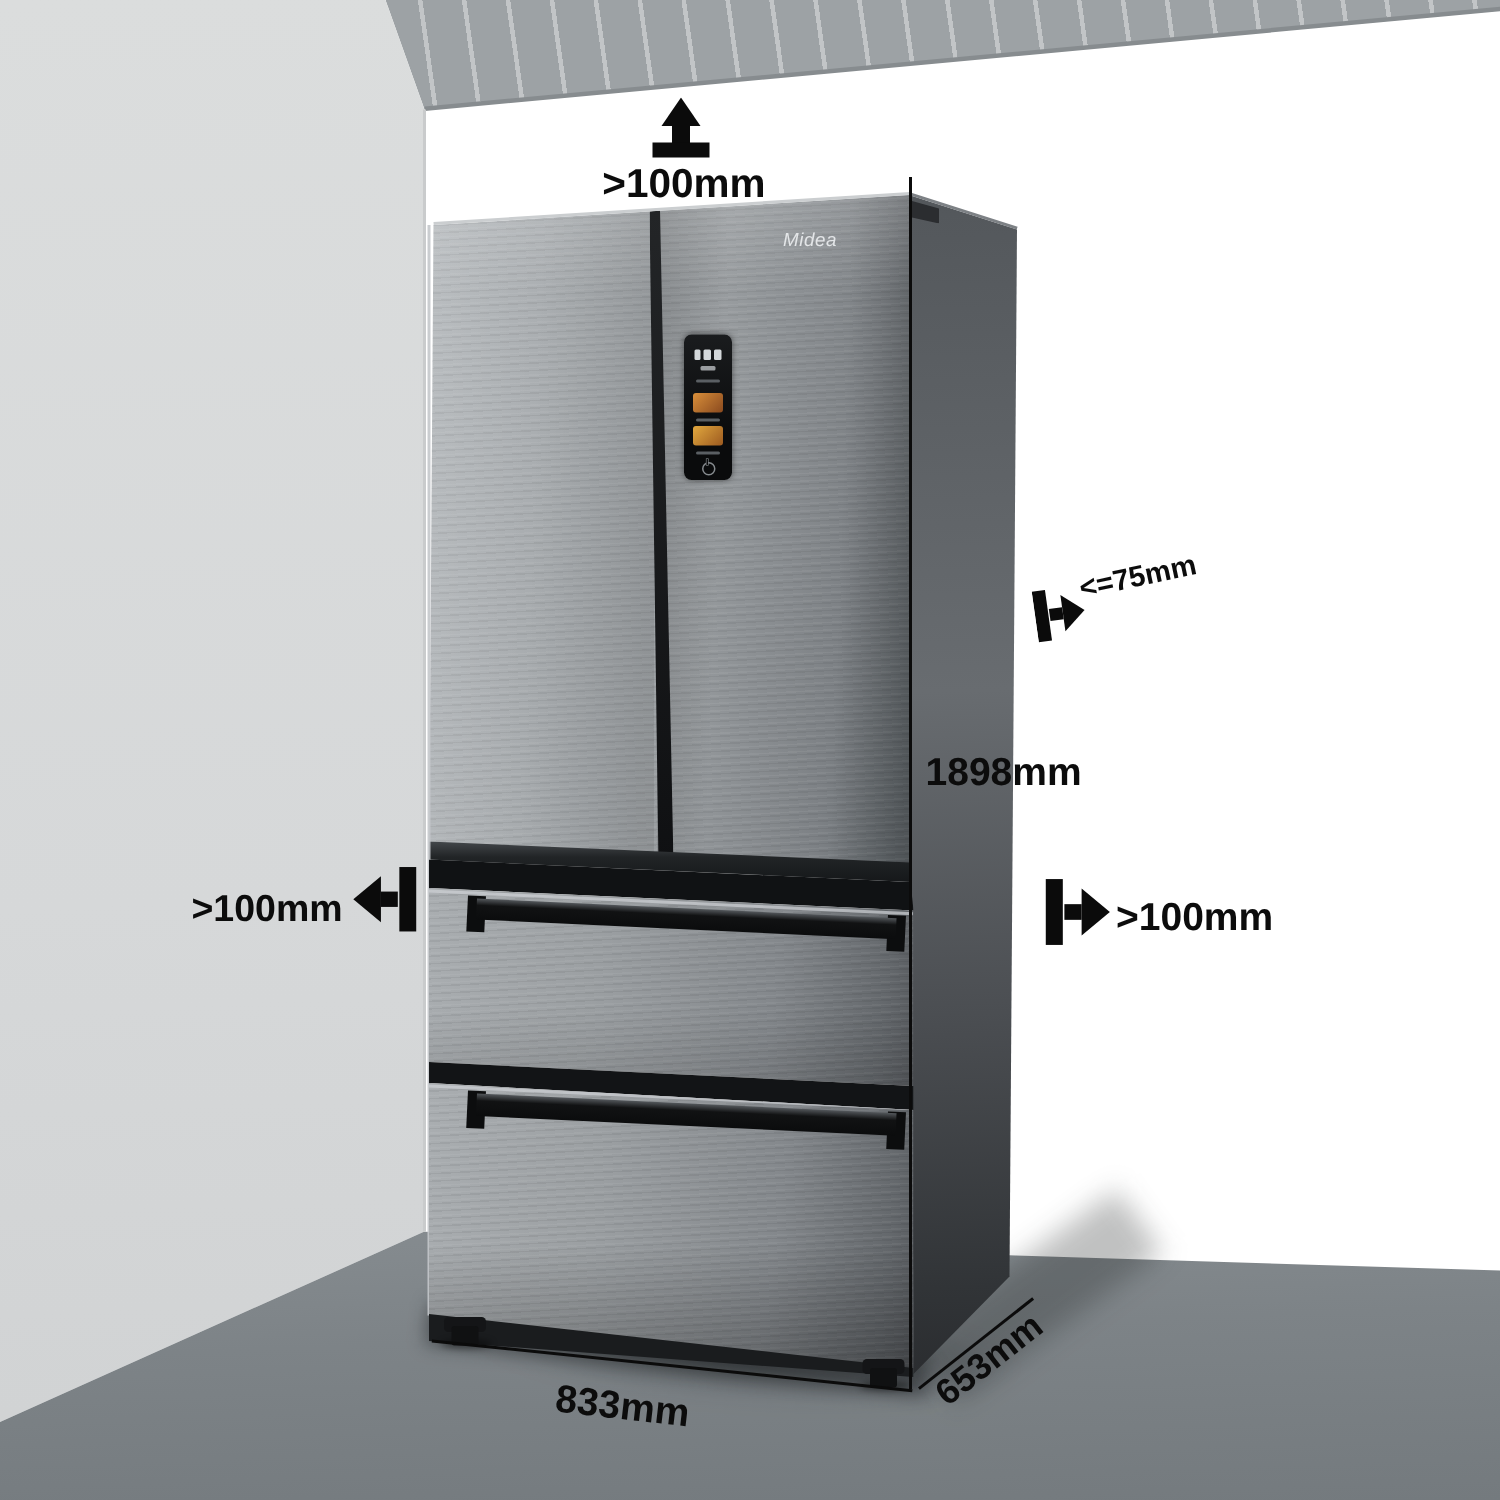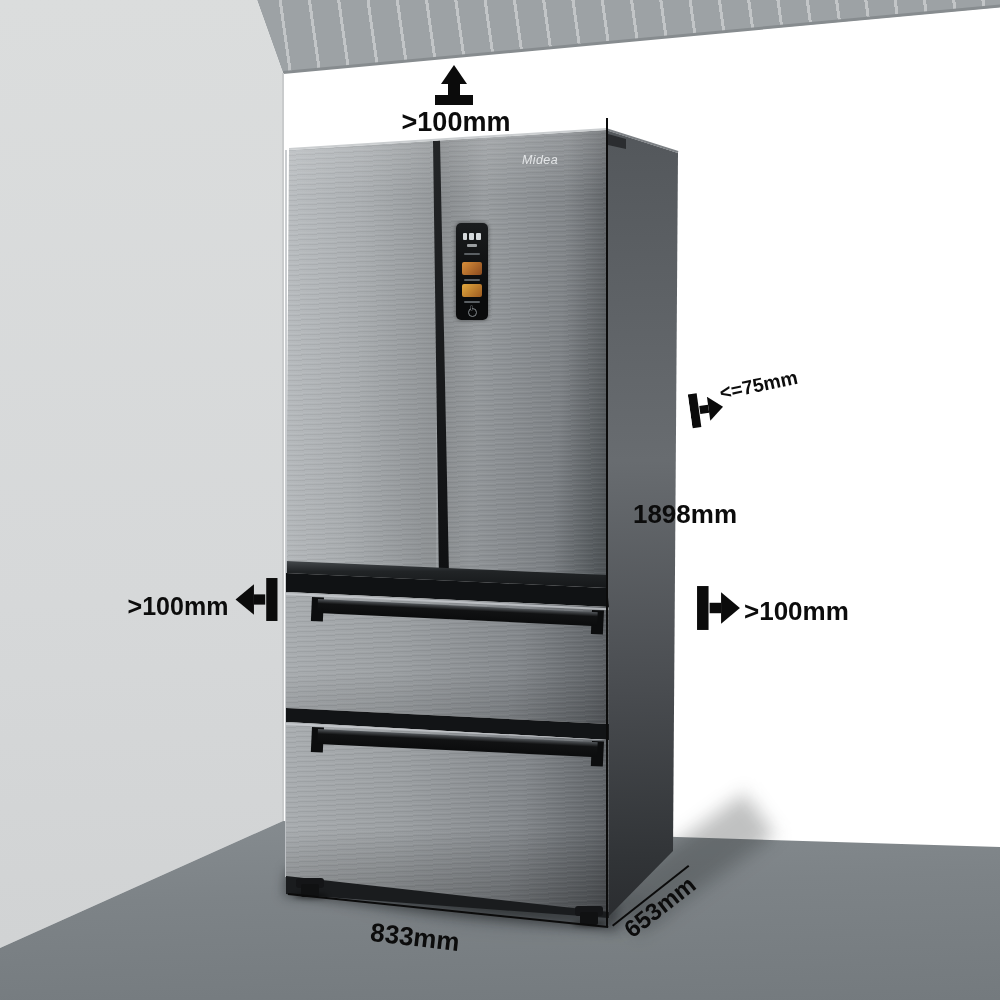--- a/index.html
+++ b/index.html
@@ -102,21 +102,21 @@
   .dim-line{background:#0b0b0b;}
   #height-line{left:606px;top:118px;width:2px;height:808px;}
   #width-line{left:288px;top:893px;width:322px;height:2px;transform:rotate(5.9deg);transform-origin:0 0;}
   #depth-line{left:612px;top:925px;width:97px;height:2px;transform:rotate(-38.3deg);transform-origin:0 0;}
   
   .dim-label{color:#0c0c0c;font-weight:700;white-space:nowrap;}
   #top-label{left:386px;top:107px;width:140px;font-size:27px;text-align:center;}
   #left-label{left:118px;top:592px;width:120px;font-size:25px;text-align:center;}
   #right-label{left:744px;top:596px;width:120px;font-size:26px;text-align:left;}
   #rear-label{left:720px;top:382px;width:90px;font-size:19.5px;transform:rotate(-12deg);transform-origin:0 50%;}
-  #height-label{left:617px;top:499px;width:120px;font-size:26px;text-align:right;}
+  #height-label{left:617px;top:499px;width:120px;font-size:26px;text-align:left;}
   #width-label{left:363px;top:922px;width:104px;font-size:26px;text-align:center;transform:rotate(6.5deg);}
   #depth-label{left:610px;top:893px;width:100px;font-size:24px;text-align:center;transform:rotate(-38deg);}
   .icon svg{display:block;}
   #top-arrow-icon{left:434px;top:65px;}
   #left-arrow-icon{left:231px;top:577px;}
   #right-arrow-icon{left:697px;top:585px;}
   #rear-arrow-icon{left:690px;top:387px;transform:rotate(-8deg);}
 </style>
 </head>
 <body>

